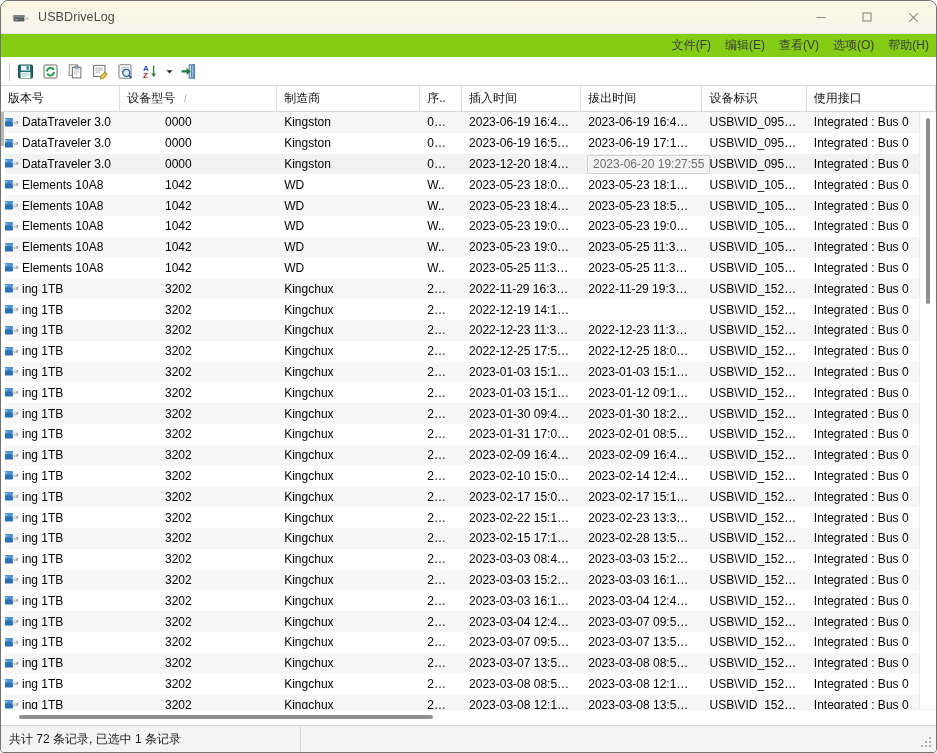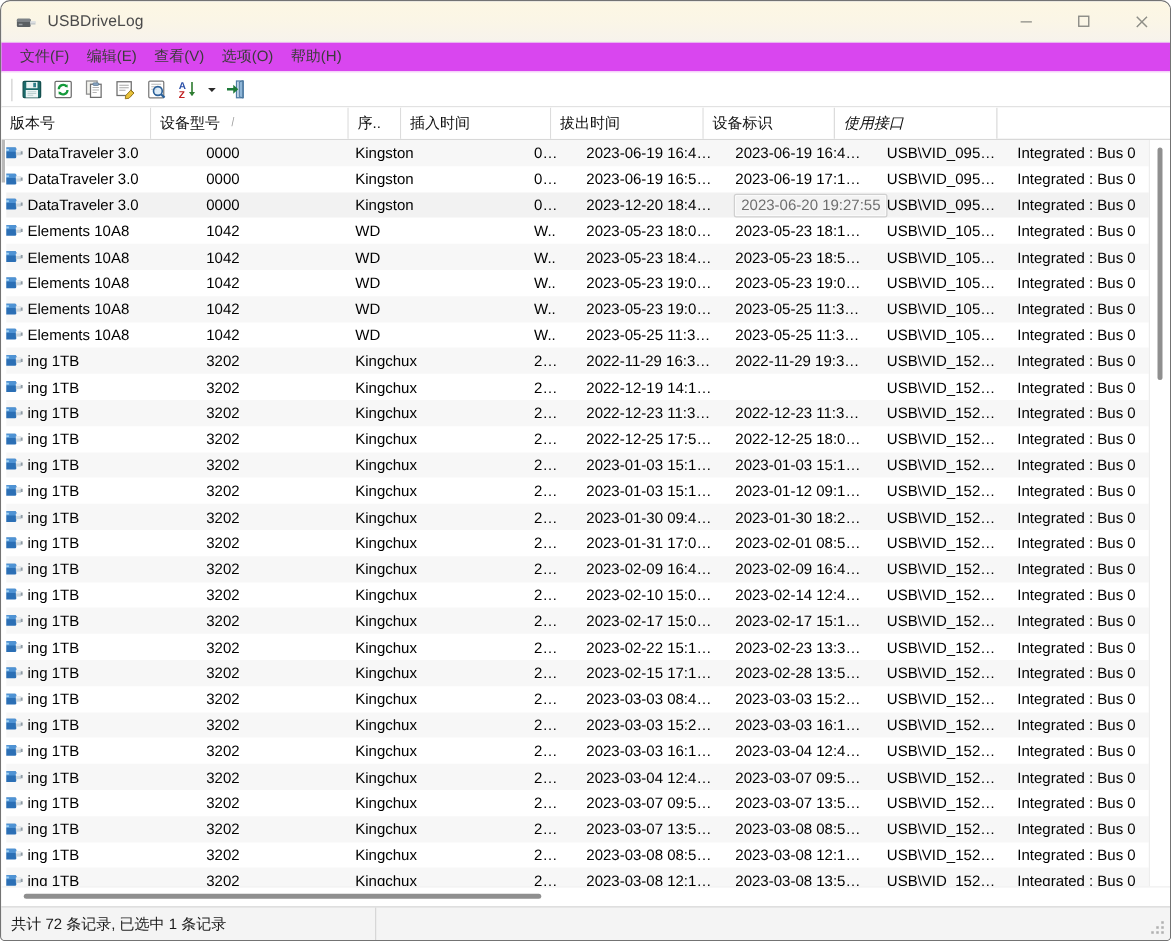--- a/index.html
+++ b/index.html
@@ -61,25 +61,26 @@
     width: 46px; height: 32px;
     display: flex; align-items: center; justify-content: center;
     color: #8a8a84;
   }
   .tb-btn svg { display: block; }
 
   
   .menubar {
     height: 23px;
     min-height: 23px;
-    background: #d946ef;
+    background: #84cc16;
     display: flex;
     align-items: center;
     padding-left: 8px;
     border-bottom: 1px solid #ffffff;
+    justify-content: flex-end;
   }
   .menu-item {
     padding: 2px 7px;
     font-size: 12px;
     color: #3c3c3c;
     white-space: nowrap;
   }
 
   
   .toolbar {
@@ -443,33 +444,36 @@
   <div class="listwrap">
 
     <div class="lv-header">
         <div class="lv-th" style="width: 120px;">
           <span>版本号</span>
         </div>
         <div class="lv-th" style="width: 158px;">
           <span>设备型号</span>
           <span class="sort-mark">/</span>
         </div>
+        <div class="lv-th" style="width: 144px;">
+          <span>制造商</span>
+        </div>
         <div class="lv-th" style="width: 42px;">
           <span>序..</span>
         </div>
         <div class="lv-th" style="width: 120px;">
           <span>插入时间</span>
         </div>
         <div class="lv-th" style="width: 122px;">
           <span>拔出时间</span>
         </div>
         <div class="lv-th" style="width: 105px;">
           <span>设备标识</span>
         </div>
-        <div class="lv-th" style="width: 130px; font-style: italic;">
+        <div class="lv-th" style="width: 130px;">
           <span>使用接口</span>
         </div>
       </div>
 
     <div class="lv-body">
       <div class="left-strip">
         <div class="nub"></div>
       </div>
       <div class="lv-rows">
           <div class="lv-row alt">

